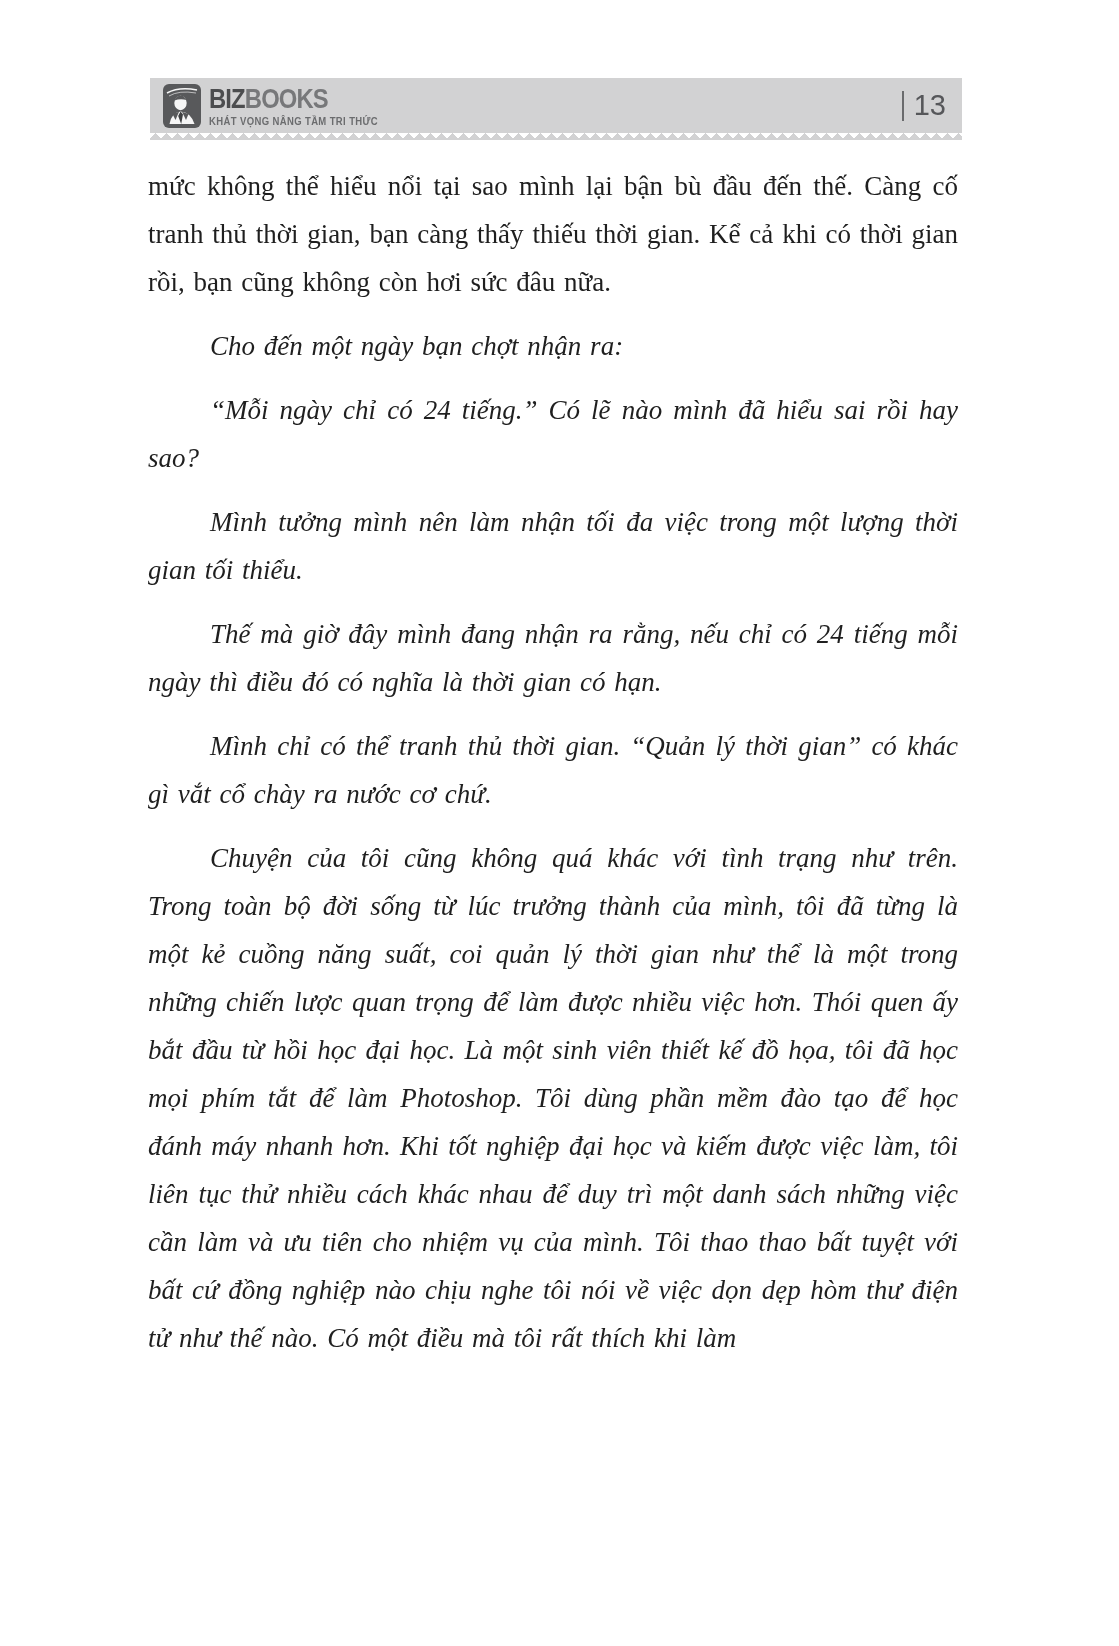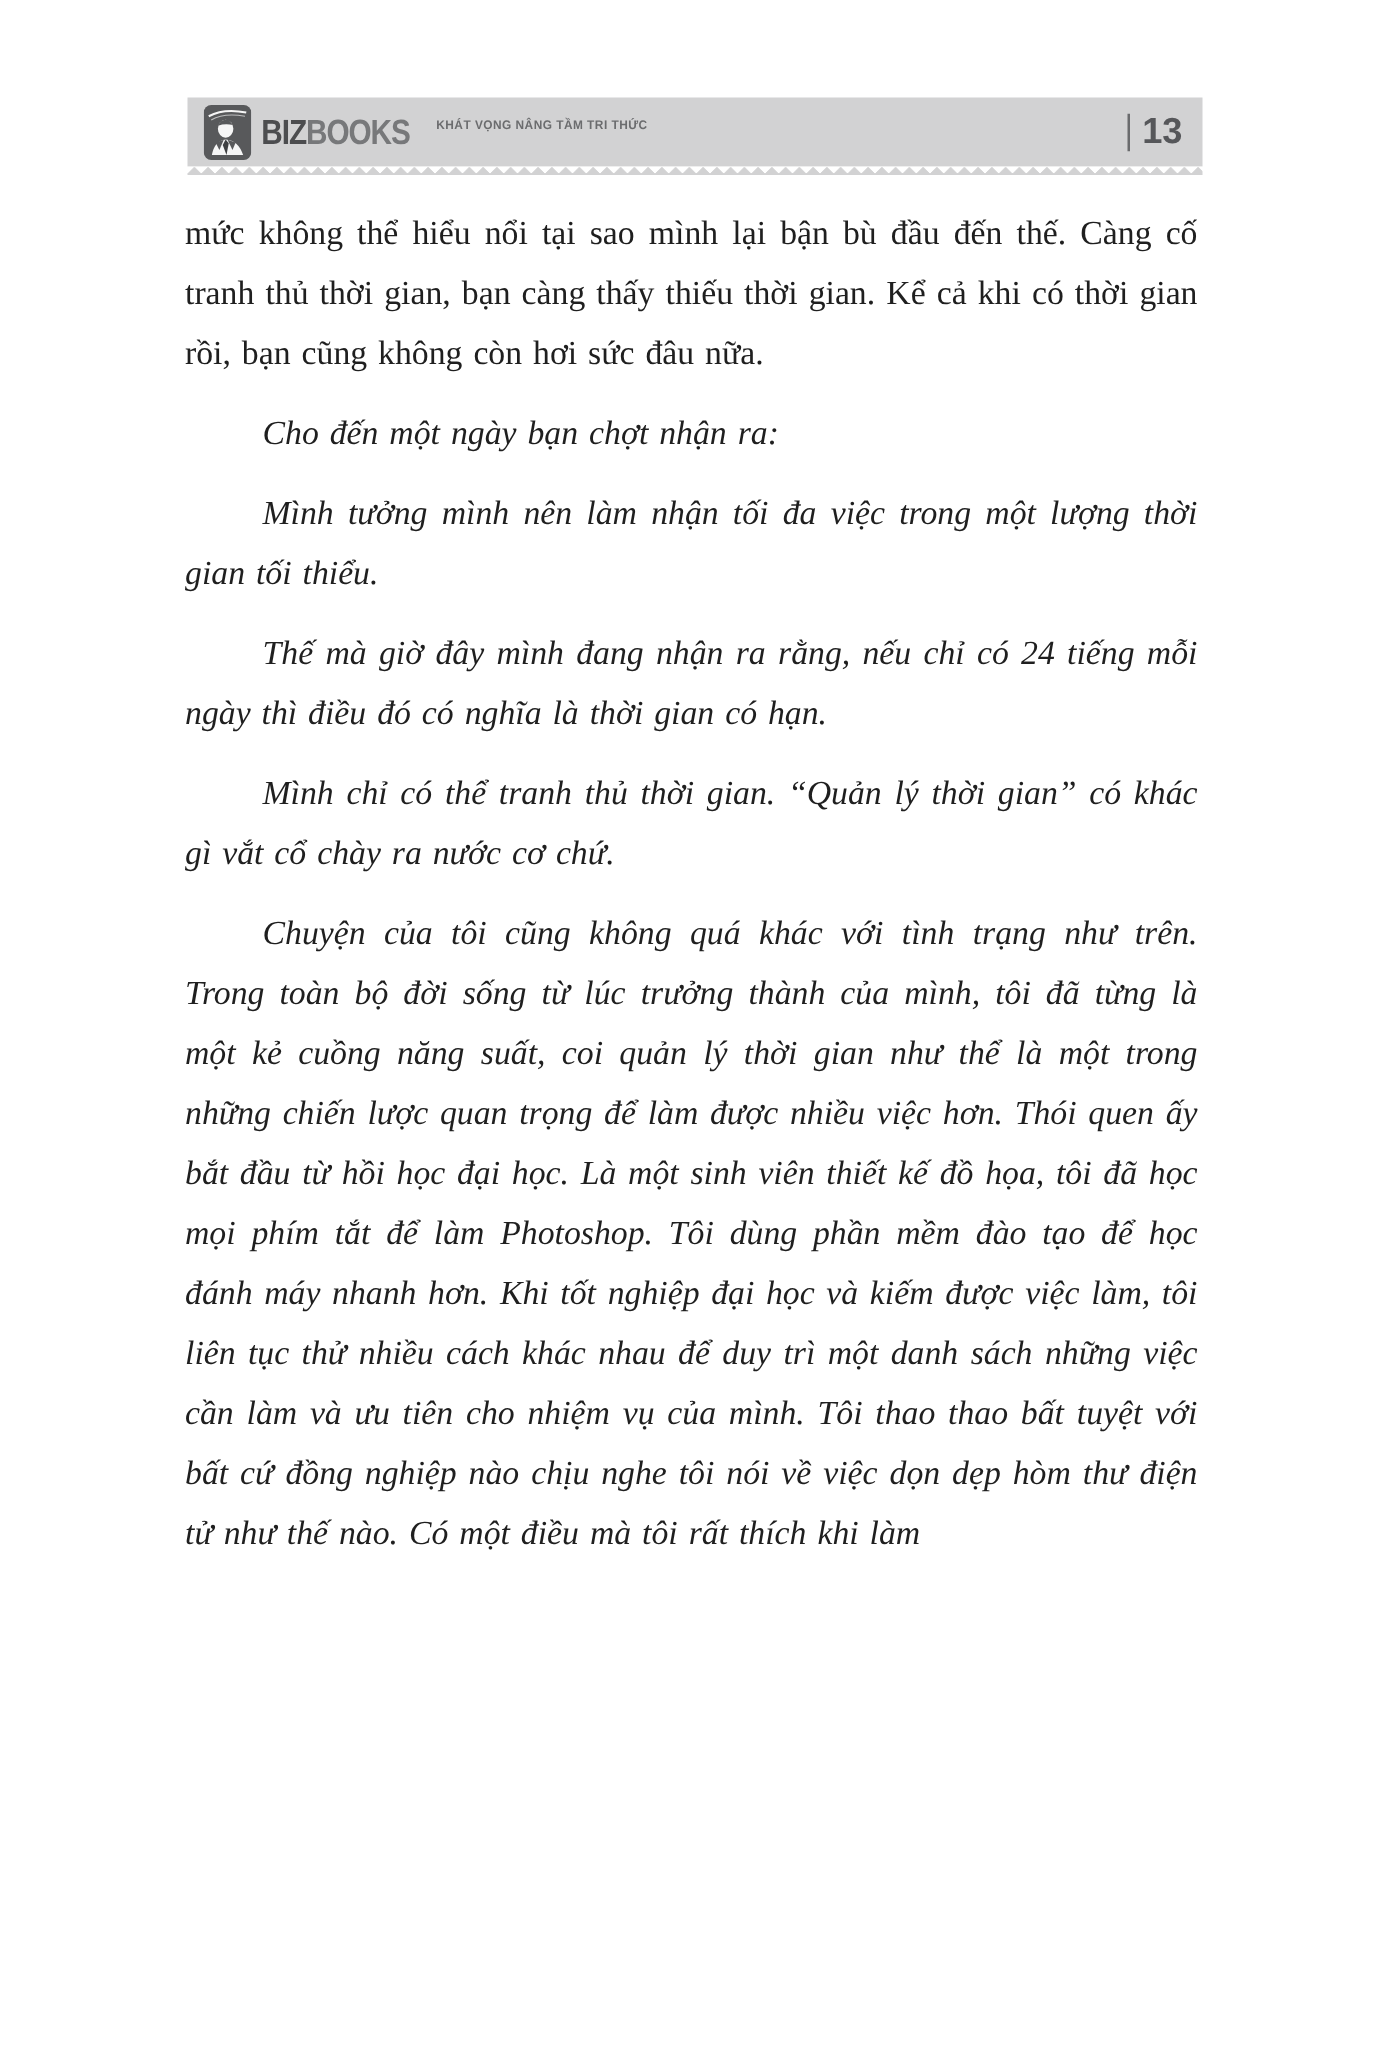--- a/index.html
+++ b/index.html
@@ -30,21 +30,21 @@
     content: "";
     position: absolute;
     top: 100%;
     left: 0;
     width: 100%;
     height: 7px;
     background: conic-gradient(from 135deg at 50% 0%, #d2d2d3 0deg 90deg, rgba(0,0,0,0) 90deg) 0 0 / 11px 7px repeat-x;
   }
   .logo { display: flex; align-items: center; gap: 8px; }
   .logo-icon { width: 38px; height: 44px; flex: 0 0 auto; margin-top: 1px; }
-  .brand-block { display: flex; justify-content: center; }
+  .brand-block { display: flex; flex-direction: column; justify-content: center; }
   .brand-line {
     font-family: "Liberation Sans", sans-serif;
     font-size: 28px;
     font-weight: 700;
     line-height: 28px;
     letter-spacing: -1px;
     transform: scaleX(0.85);
     transform-origin: left center;
     white-space: nowrap;
   }
@@ -62,21 +62,21 @@
     white-space: nowrap;
   }
   .pagenum {
     display: flex;
     align-items: center;
     gap: 10px;
     font-family: "Liberation Sans", sans-serif;
     color: #56575a;
   }
   .pagenum-bar { width: 2px; height: 30px; background: #6a6b6d; }
-  .pagenum-value { font-size: 29px; font-weight: 700; line-height: 1; }
+  .pagenum-value { font-size: 29px; font-weight: 400; line-height: 1; }
 
   
   .content {
     position: absolute;
     left: 148px;
     top: 162px;
     width: 810px;
     font-size: 27px;
     line-height: 48px;
     color: #1f1f1f;
@@ -117,19 +117,20 @@
     </div>
     <div class="pagenum">
       <div class="pagenum-bar"></div>
       <div class="pagenum-value">13</div>
     </div>
   </div>
 
   <div class="content">
     <p>mức không thể hiểu nổi tại sao mình lại bận bù đầu đến thế. Càng cố tranh thủ thời gian, bạn càng thấy thiếu thời gian. Kể cả khi có thời gian rồi, bạn cũng không còn hơi sức đâu nữa.</p>
     <p class="gap indent">Cho đến một ngày bạn chợt nhận ra:</p>
+    <p class="gap indent ital">“Mỗi ngày chỉ có 24 tiếng.” Có lẽ nào mình đã hiểu sai rồi hay sao?</p>
     <p class="gap indent ital">Mình tưởng mình nên làm nhận tối đa việc trong một lượng thời gian tối thiểu.</p>
     <p class="gap indent ital">Thế mà giờ đây mình đang nhận ra rằng, nếu chỉ có 24 tiếng mỗi ngày thì điều đó có nghĩa là thời gian có hạn.</p>
     <p class="gap indent ital">Mình chỉ có thể tranh thủ thời gian. “Quản lý thời gian” có khác gì vắt cổ chày ra nước cơ chứ.</p>
     <p class="gap indent">Chuyện của tôi cũng không quá khác với tình trạng như trên. Trong toàn bộ đời sống từ lúc trưởng thành của mình, tôi đã từng là một kẻ cuồng năng suất, coi quản lý thời gian như thể là một trong những chiến lược quan trọng để làm được nhiều việc hơn. Thói quen ấy bắt đầu từ hồi học đại học. Là một sinh viên thiết kế đồ họa, tôi đã học mọi phím tắt để làm Photoshop. Tôi dùng phần mềm đào tạo để học đánh máy nhanh hơn. Khi tốt nghiệp đại học và kiếm được việc làm, tôi liên tục thử nhiều cách khác nhau để duy trì một danh sách những việc cần làm và ưu tiên cho nhiệm vụ của mình. Tôi thao thao bất tuyệt với bất cứ đồng nghiệp nào chịu nghe tôi nói về việc dọn dẹp hòm thư điện tử như thế nào. Có một điều mà tôi rất thích khi làm</p>
   </div>
 
 </div>
 
 </body></html>

